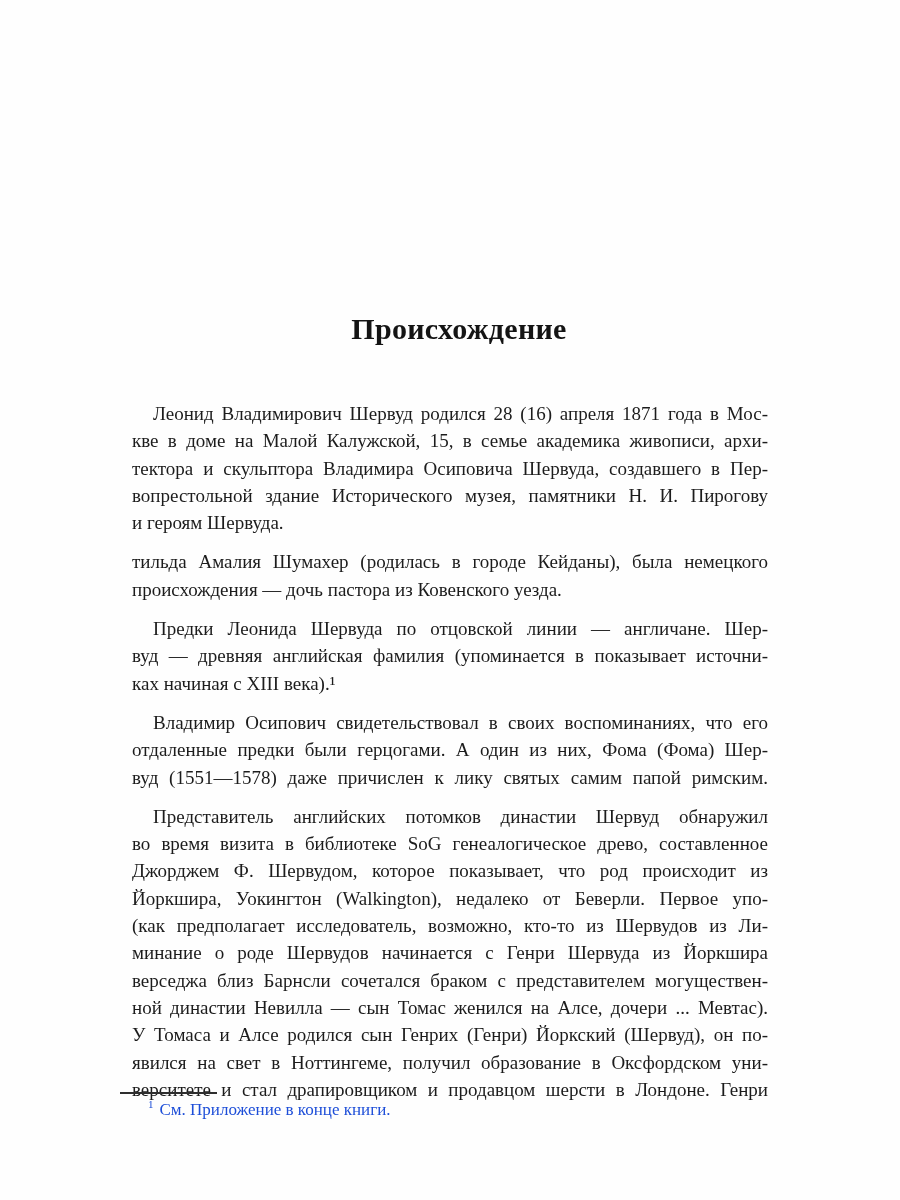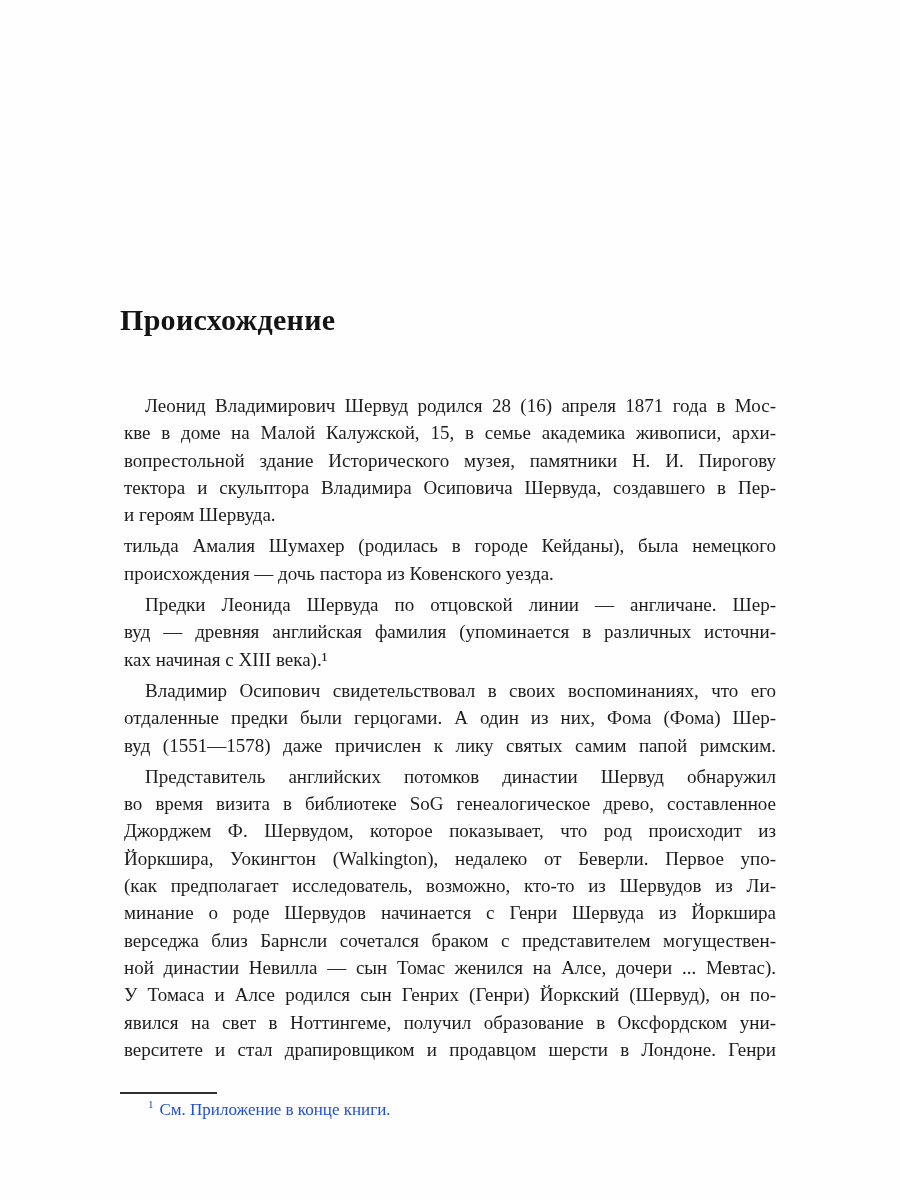--- a/index.html
+++ b/index.html
@@ -14,37 +14,37 @@
     background: #fefefe;
     font-family: "Liberation Serif", serif;
     color: #1c1c1c;
     overflow: hidden;
   }
   .title {
     position: absolute;
     top: 302px;
     left: 120px;
     width: 660px;
-    margin: 0;
-    text-align: left;
+    margin: 9px;
+    text-align: center;
     font-size: 30px;
     font-weight: bold;
     line-height: 36px;
     color: #141414;
     letter-spacing: 0.3px;
   }
   .body-text {
     position: absolute;
     top: 388px;
     left: 120px;
     width: 660px;
     font-size: 19px;
     line-height: 27.3px;
   }
-  .para { margin: 4px; }
+  .para { margin: 12px; }
   .line {
     text-align: justify;
     text-align-last: justify;
     text-justify: inter-word;
     white-space: normal;
   }
   .line.first { text-indent: 21px; }
   .line.last-left { text-align-last: left; }
   .footnote-rule {
     position: absolute;
@@ -74,31 +74,31 @@
 </head>
 <body>
 
 <div class="page">
   <h1 class="title">Происхождение</h1>
 
   <div class="body-text">
       <div class="para">
         <div class="line first">Леонид Владимирович Шервуд родился 28 (16) апреля 1871 года в Мос-</div>
         <div class="line">кве в доме на Малой Калужской, 15, в семье академика живописи, архи-</div>
+        <div class="line">тектора и скульптора Владимира Осиповича Шервуда, создавшего в Пер-</div>
         <div class="line">вопрестольной здание Исторического музея, памятники Н. И. Пирогову</div>
-        <div class="line">тектора и скульптора Владимира Осиповича Шервуда, создавшего в Пер-</div>
         <div class="line last-left">и героям Шервуда.</div>
       </div>
       <div class="para">
         <div class="line">тильда Амалия Шумахер (родилась в городе Кейданы), была немецкого</div>
         <div class="line last-left">происхождения — дочь пастора из Ковенского уезда.</div>
       </div>
       <div class="para">
         <div class="line first">Предки Леонида Шервуда по отцовской линии — англичане. Шер-</div>
-        <div class="line">вуд — древняя английская фамилия (упоминается в различных источни-</div>
+        <div class="line">вуд — древняя английская фамилия (упоминается в показывает источни-</div>
         <div class="line last-left">ках начиная с XIII века).¹</div>
       </div>
       <div class="para">
         <div class="line first">Владимир Осипович свидетельствовал в своих воспоминаниях, что его</div>
         <div class="line">отдаленные предки были герцогами. А один из них, Фома (Фома) Шер-</div>
         <div class="line">вуд (1551—1578) даже причислен к лику святых самим папой римским.</div>
       </div>
       <div class="para">
         <div class="line first">Представитель английских потомков династии Шервуд обнаружил</div>
         <div class="line">во время визита в библиотеке SoG генеалогическое древо, составленное</div>

